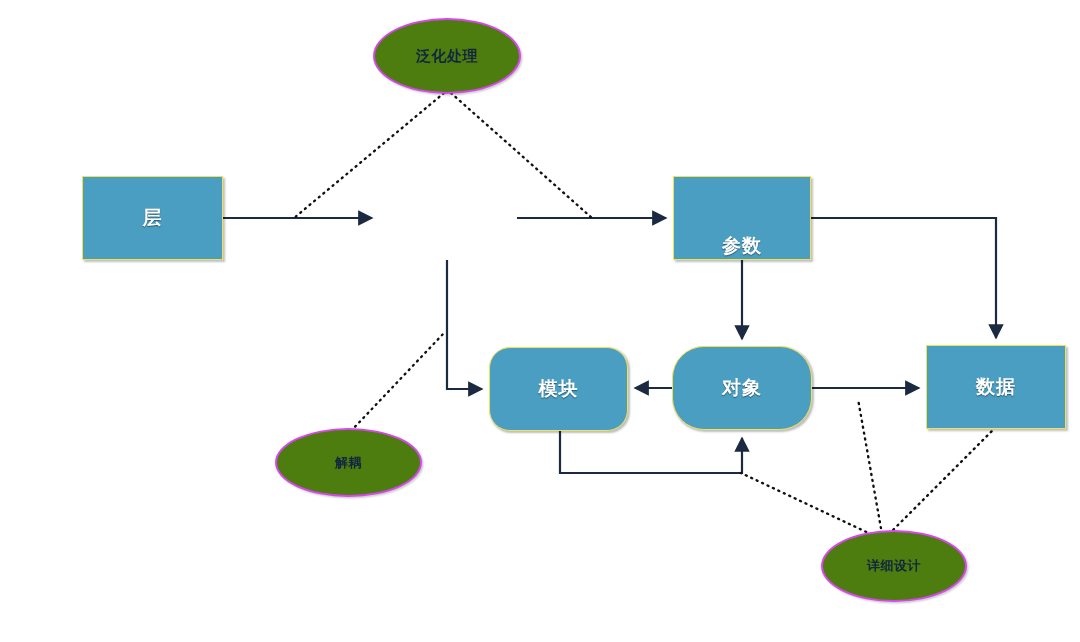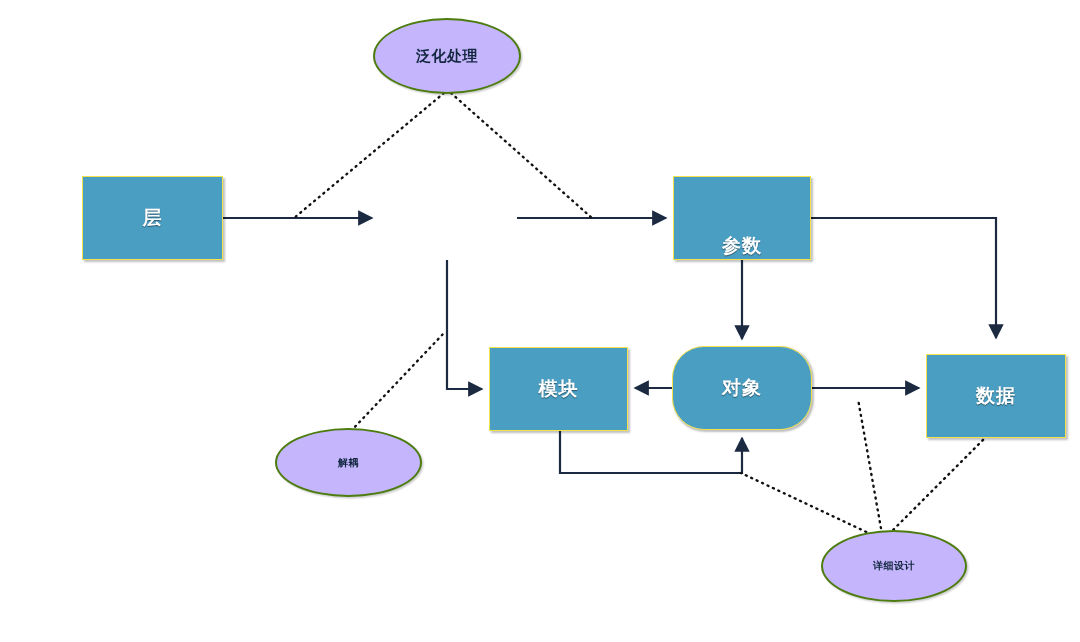--- a/index.html
+++ b/index.html
@@ -37,33 +37,33 @@
     box-shadow: 1.5px 1.5px 2px rgba(0,0,0,0.25);
   }
   .box .label {
     color: #ffffff;
     font-size: 19px;
     font-weight: bold;
     letter-spacing: 1px;
     text-shadow: 0 1px 1px rgba(0,0,0,0.45);
   }
   .ellipse {
-    background: #c4b5fd;
-    border: 2px solid #4d7c0f;
+    background: #4d7c0f;
+    border: 2px solid #d946ef;
     border-radius: 50%;
     box-shadow: 1.5px 1.5px 2px rgba(0,0,0,0.2);
   }
   .ellipse .label {
     color: #12263f;
     font-size: 15px;
     font-weight: bold;
     letter-spacing: 0.5px;
   }
   .ellipse.small .label {
-    font-size: 10px;
+    font-size: 13px;
   }
 </style>
 </head>
 <body>
 
 <div id="canvas">
 
   <svg id="wires" viewBox="0 0 1080 642" xmlns="http://www.w3.org/2000/svg">
     <defs>
       <marker id="arrow" viewBox="0 0 10 10" refX="9" refY="5" markerWidth="7" markerHeight="7" orient="auto-start-reverse">
@@ -102,29 +102,29 @@
 
   <div class="node box" style="left:82px; top:176px; width:141px; height:84px;">
     <span class="label">层</span>
   </div>
 
 
   <div class="node box" style="left:673px; top:176px; width:138px; height:84px;align-items:flex-end;">
     <span class="label">参数</span>
   </div>
 
-  <div class="node box" style="left:489px; top:347px; width:139px; height:84px;">
+  <div class="node box" style="left:489px; top:347px; width:139px; height:84px;border-radius:21px;">
     <span class="label">模块</span>
   </div>
 
   <div class="node box" style="left:672px; top:346px; width:140px; height:84px;border-radius:32px;">
     <span class="label">对象</span>
   </div>
 
-  <div class="node box" style="left:926px; top:354px; width:140px; height:84px;">
+  <div class="node box" style="left:926px; top:345px; width:140px; height:84px;">
     <span class="label">数据</span>
   </div>
 
   <div class="node ellipse" style="left:373px; top:18px; width:148px; height:76px;">
     <span class="label">泛化处理</span>
   </div>
 
   <div class="node ellipse small" style="left:275px; top:428px; width:147px; height:69px;">
     <span class="label">解耦</span>
   </div>

